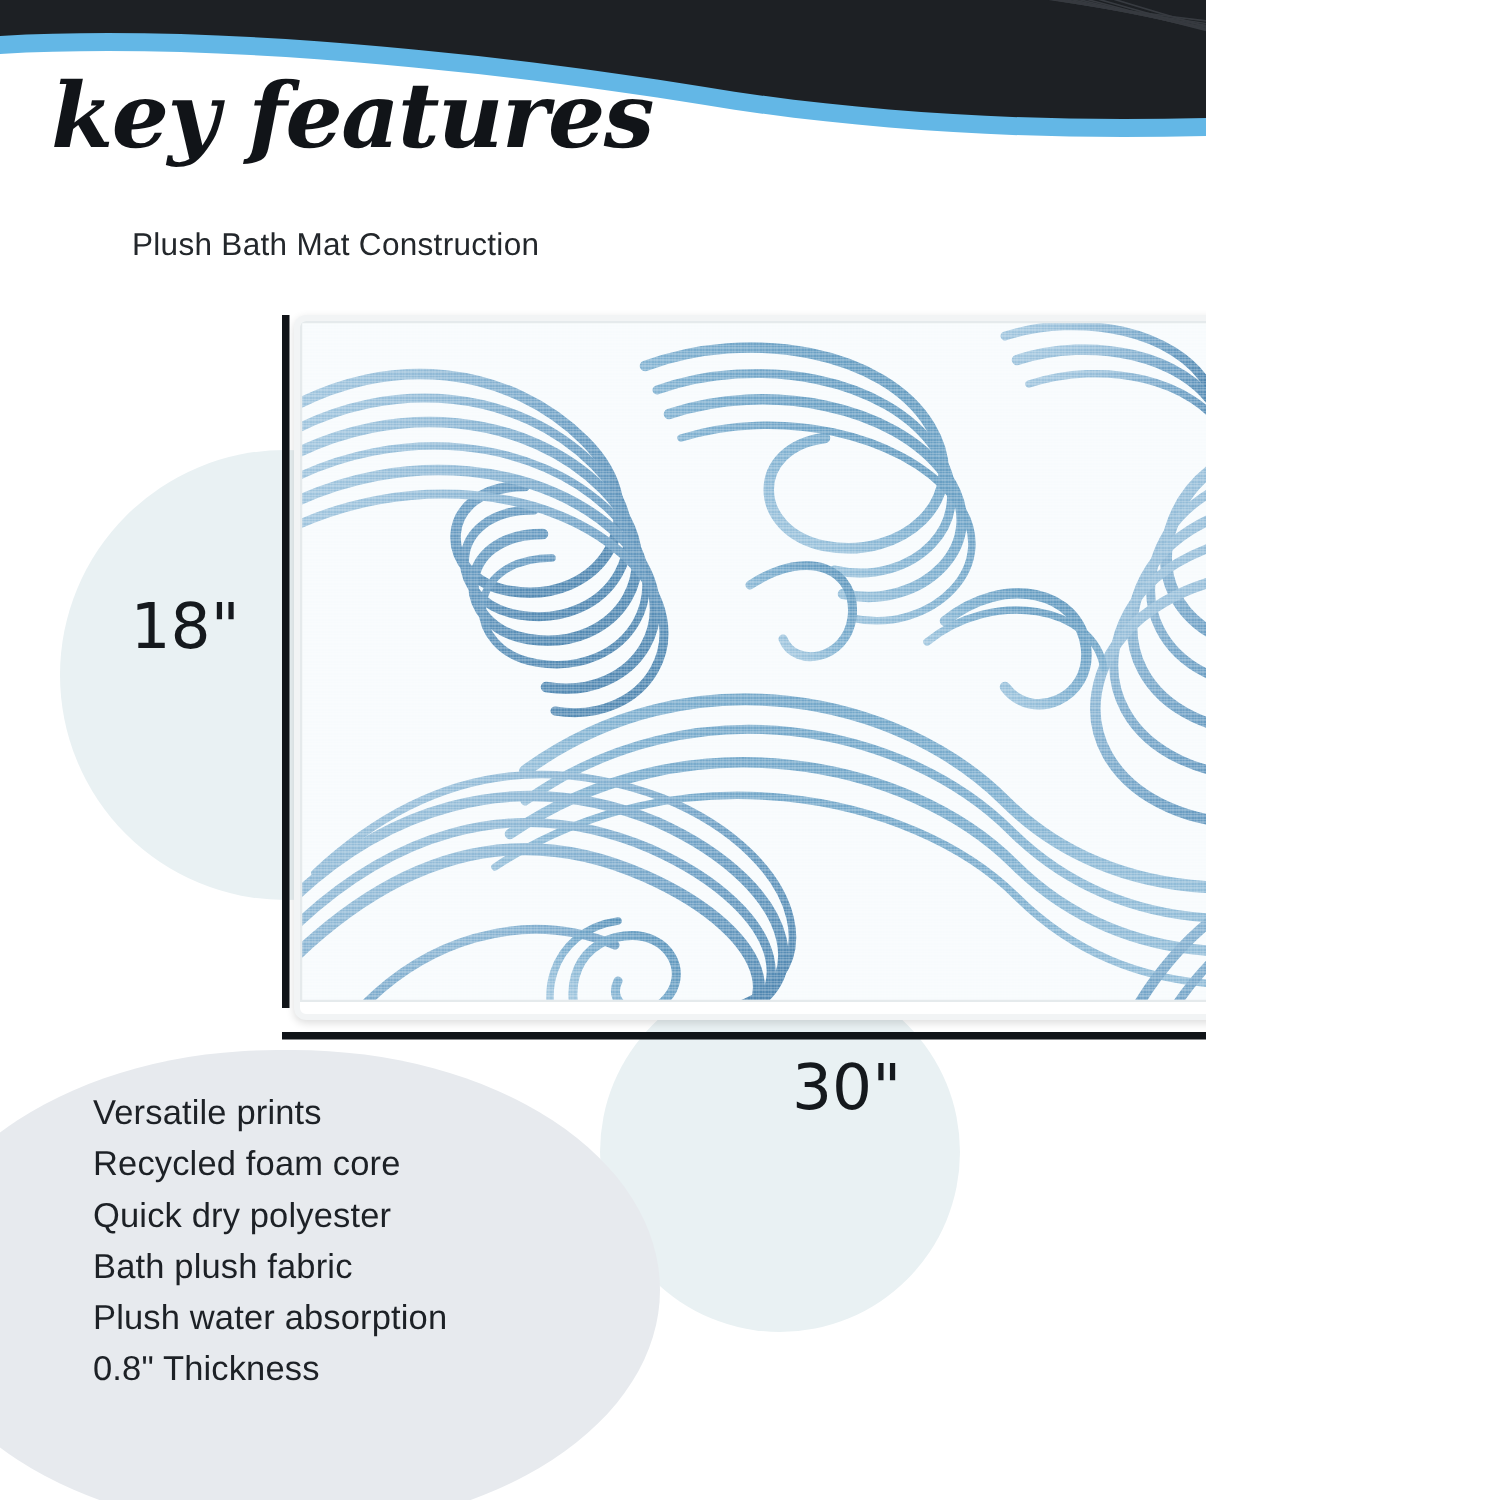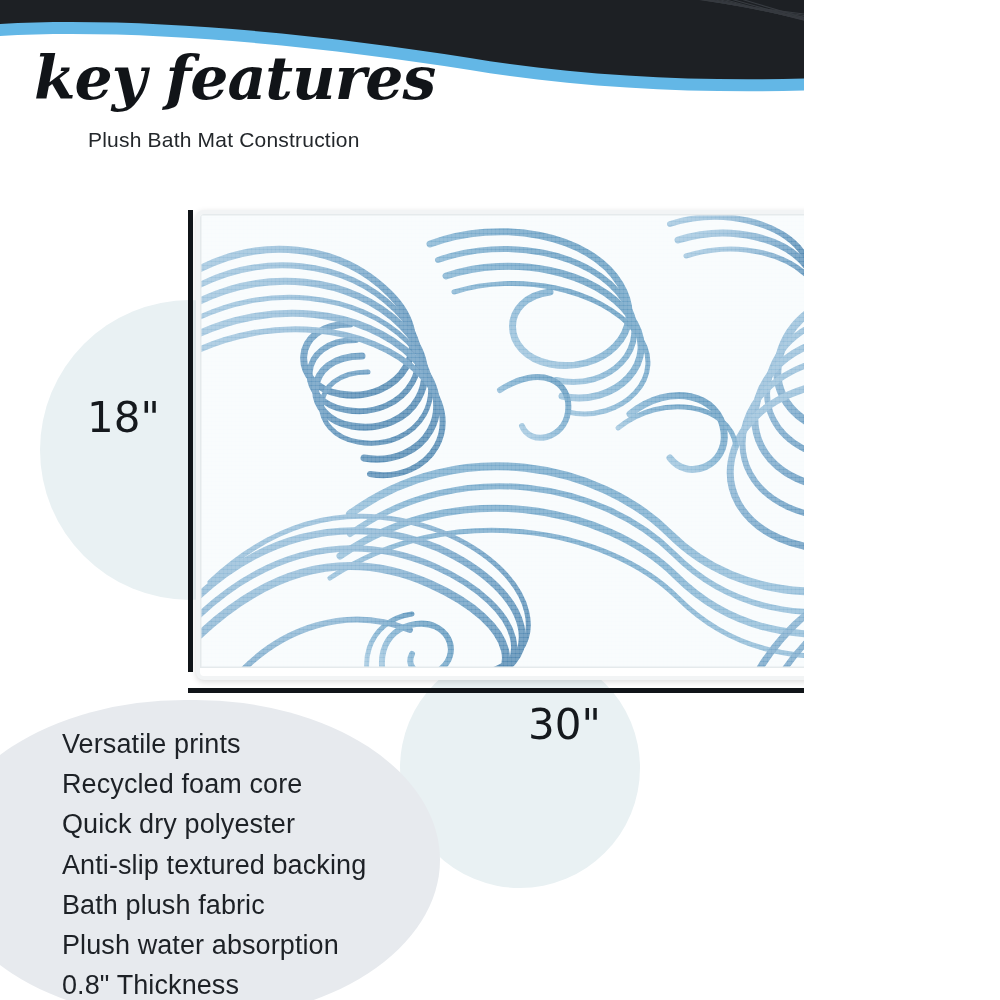--- a/index.html
+++ b/index.html
@@ -70,21 +70,21 @@
     font-weight: 700;
     font-style: italic;
     font-size: 60px;
     letter-spacing: -1px;
     color: #111418;
     line-height: 1;
   }
   .subtitle {
     position: absolute;
     left: 88px;
-    top: 128px;
+    top: 152px;
     font-size: 21px;
     color: #23272b;
     letter-spacing: 0.2px;
   }
 
   
   .mat-frame {
     position: absolute;
     left: 196px;
     top: 210px;
@@ -125,21 +125,21 @@
   .dim-w-label { left: 528px; top: 700px; font-size: 42px; }
 
   
   .features {
     position: absolute;
     left: 62px;
     top: 724px;
     width: 420px;
   }
   .feature-item {
-    font-size: 27px;
+    font-size: 23px;
     color: #1d2126;
     line-height: 1.49;
     letter-spacing: 0.1px;
     white-space: nowrap;
   }
 </style>
 </head>
 <body>
 
 <div class="page">
@@ -281,19 +281,18 @@
 
   <div class="rule-v"></div>
   <div class="rule-h"></div>
   <div class="dim dim-h-label">18"</div>
   <div class="dim dim-w-label">30"</div>
 
   <div class="features">
     <div class="feature-item">Versatile prints</div>
     <div class="feature-item">Recycled foam core</div>
     <div class="feature-item">Quick dry polyester</div>
-    <div class="feature-item">Anti-slip textured backing</div>
     <div class="feature-item">Bath plush fabric</div>
     <div class="feature-item">Plush water absorption</div>
     <div class="feature-item">0.8" Thickness</div>
   </div>
 
 </div>
 
 </body></html>

